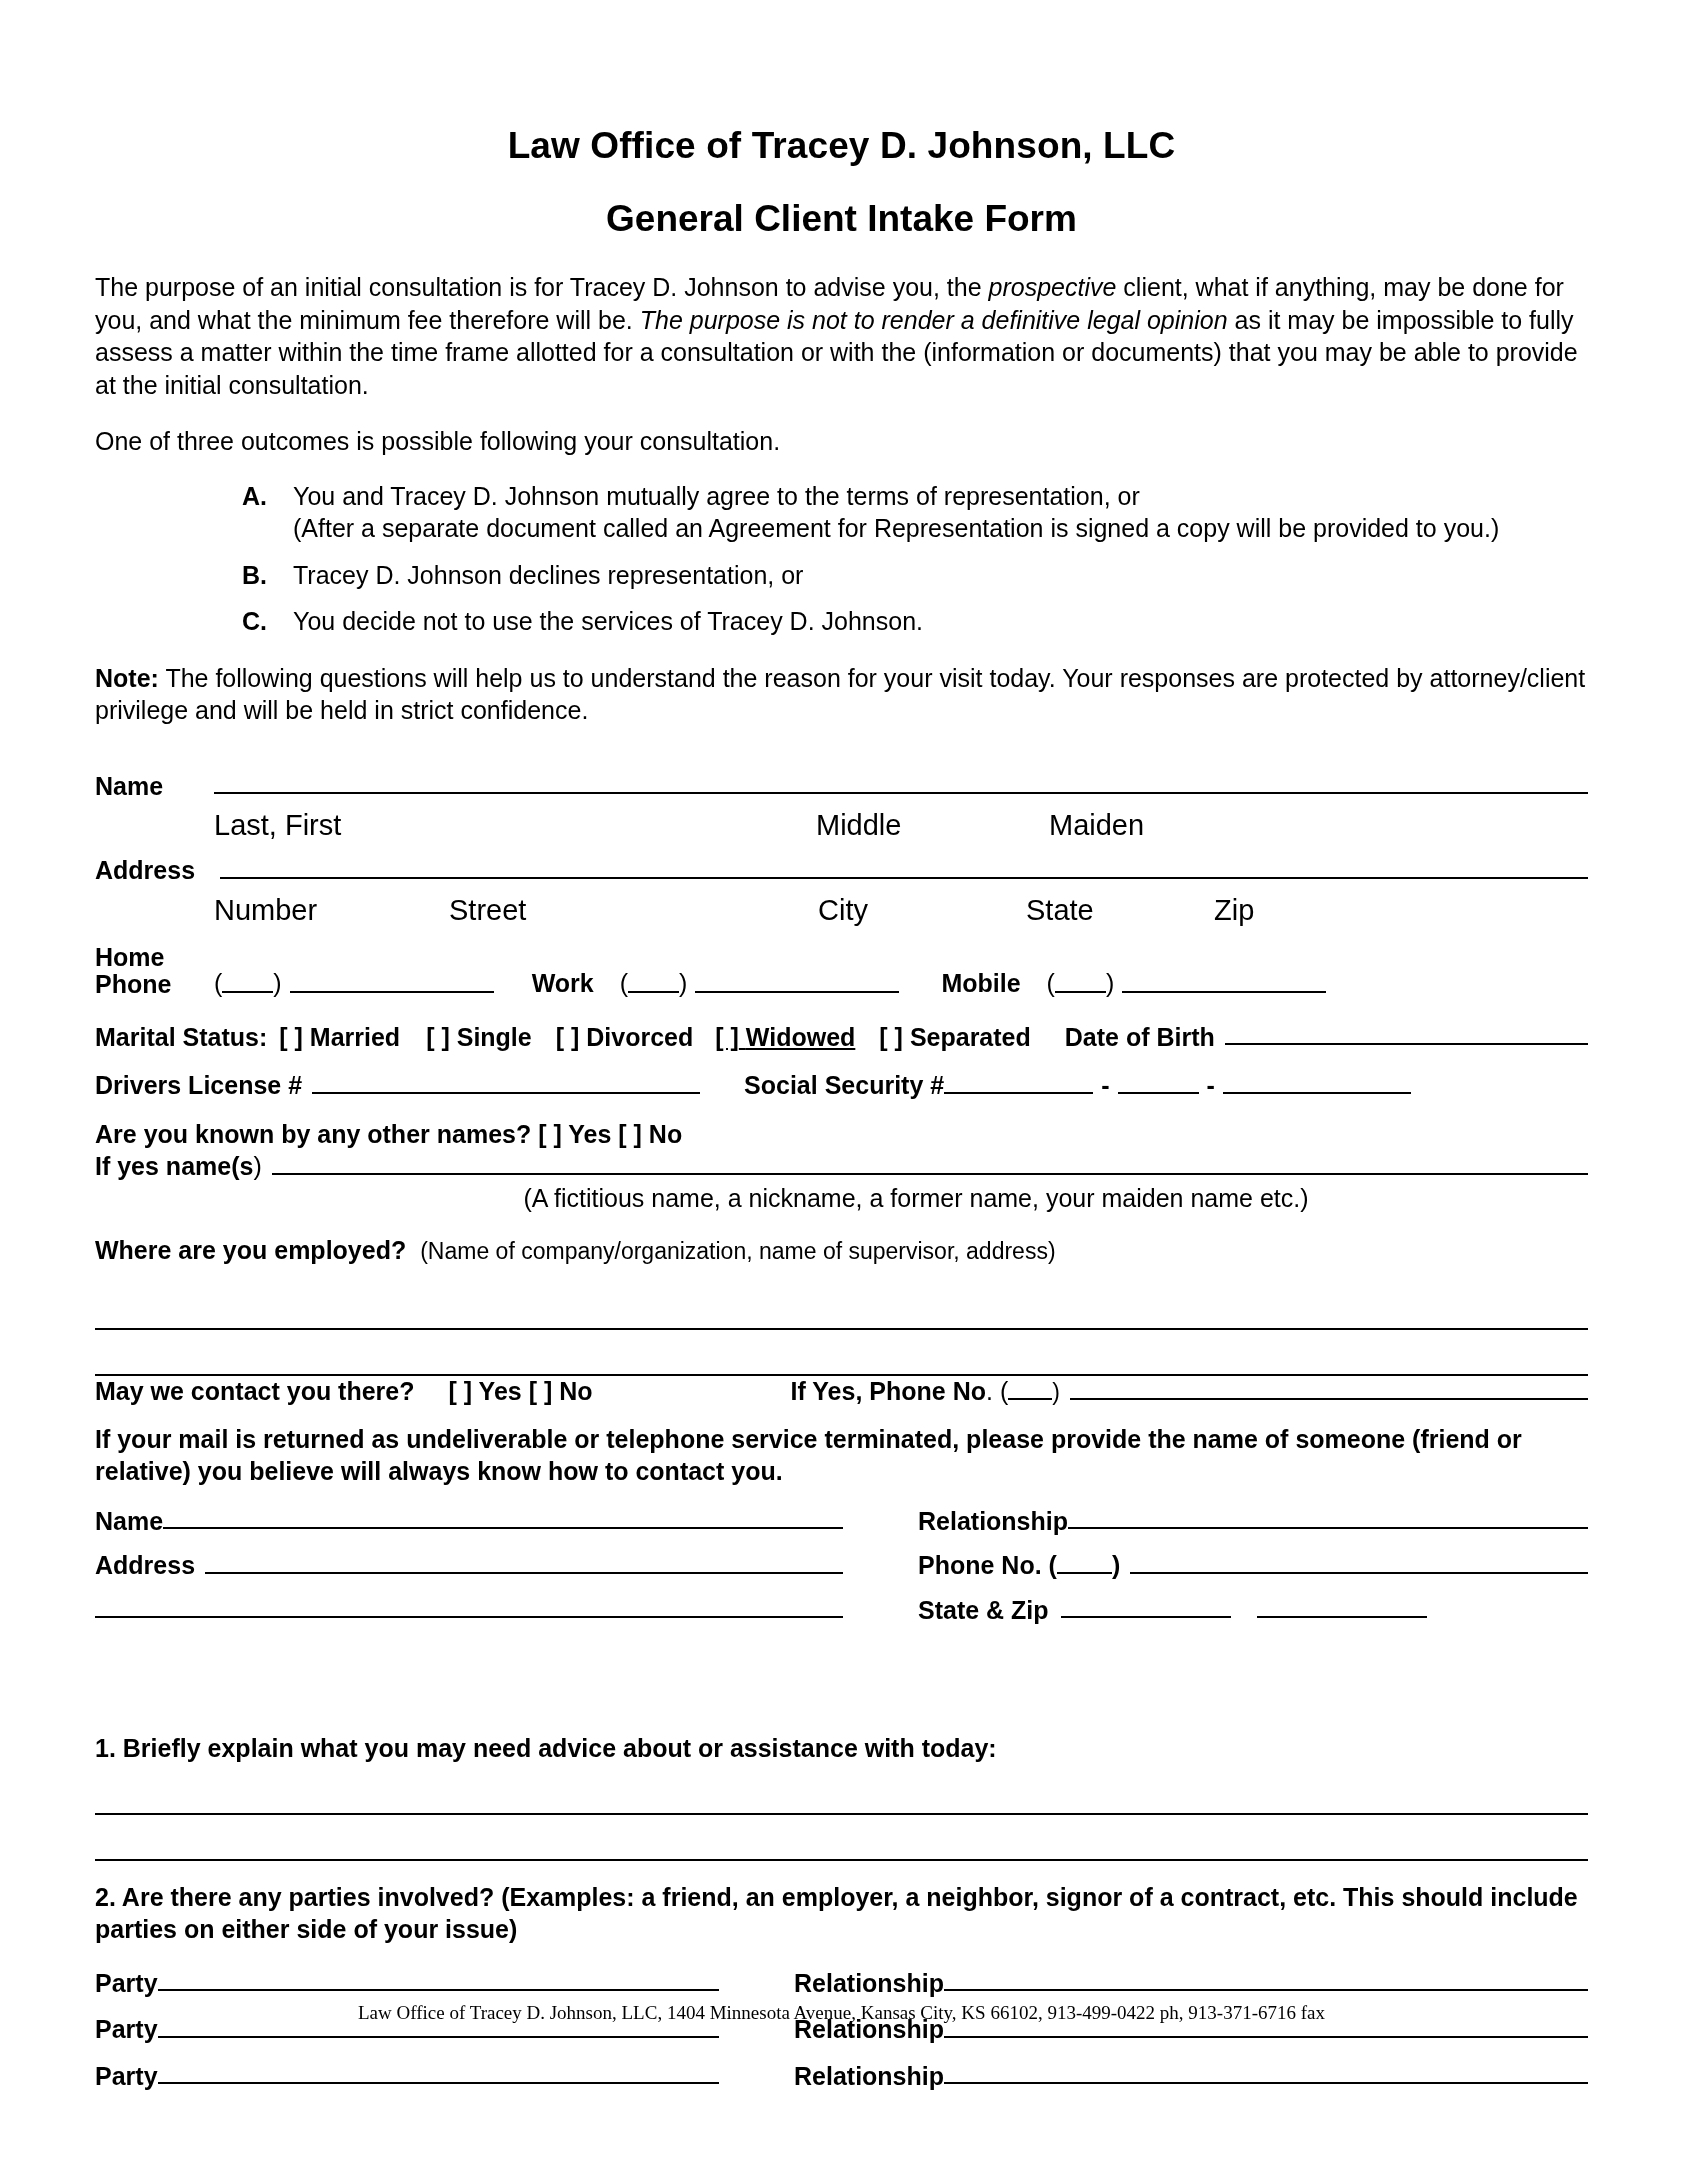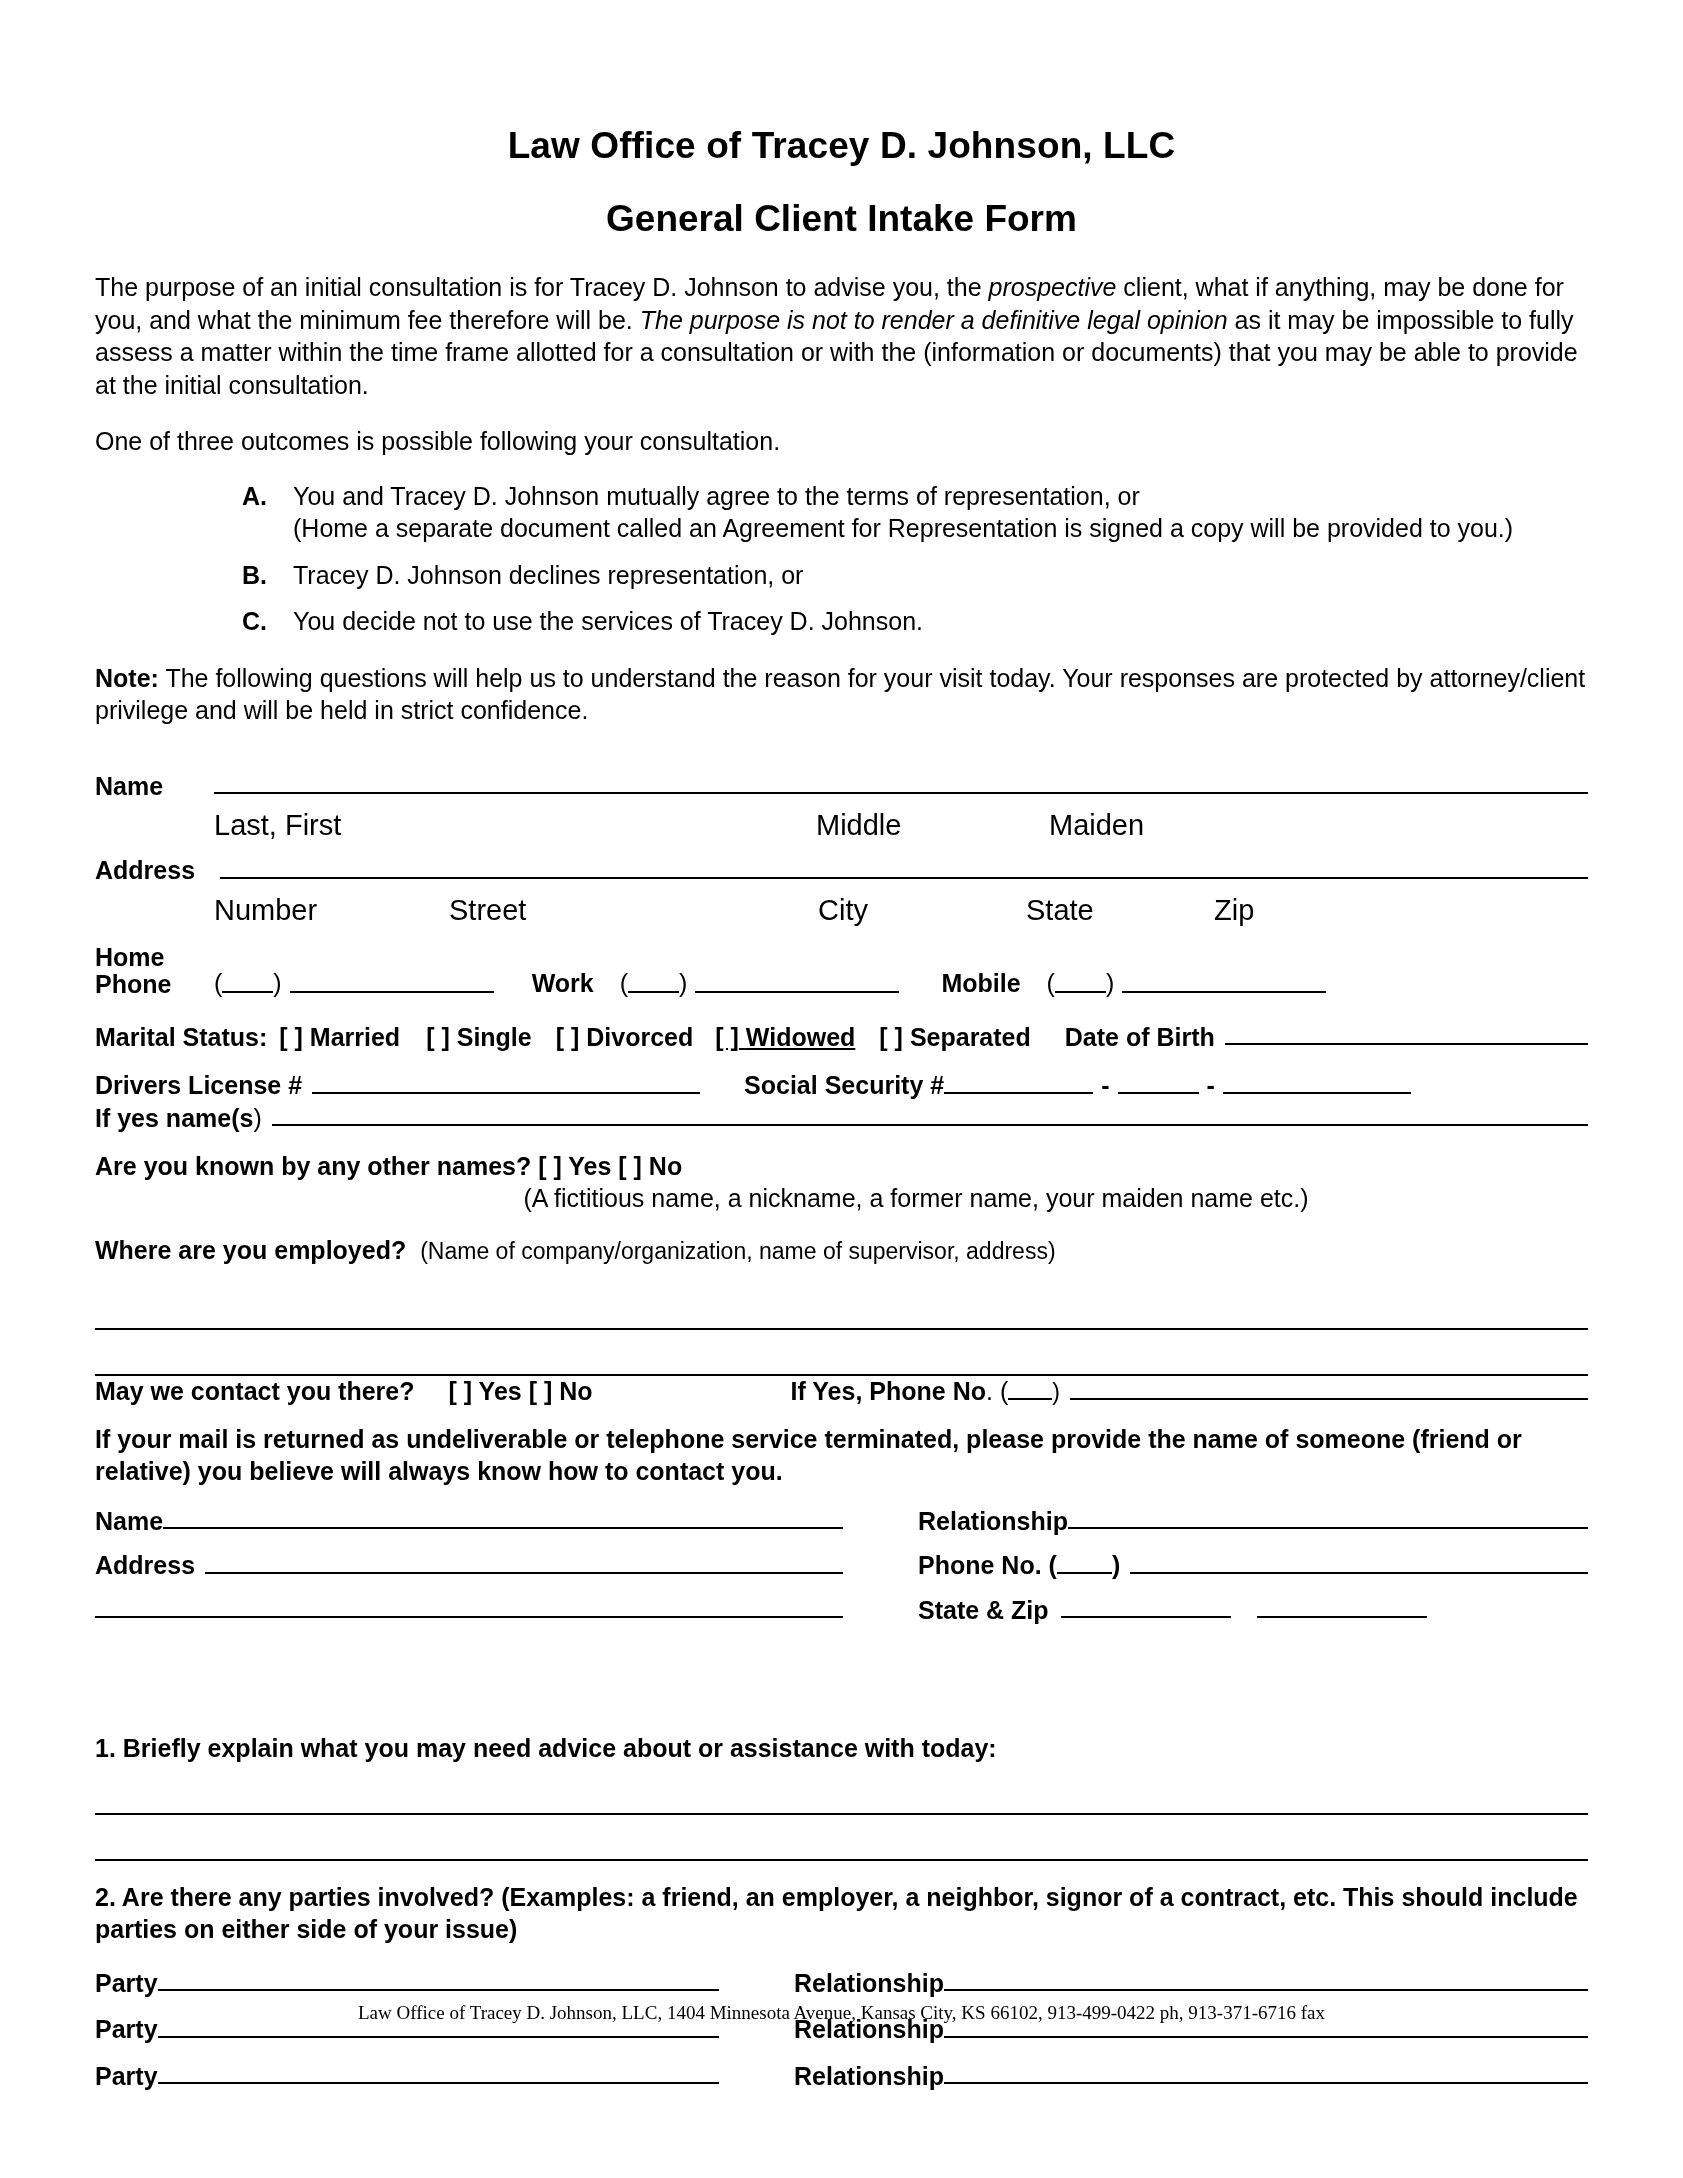--- a/index.html
+++ b/index.html
@@ -173,21 +173,21 @@
 
     <div class="para"><span>The purpose of an initial consultation is for Tracey D. Johnson to advise you, the </span><i>prospective</i><span> client, what if anything, may be done for you, and what the minimum fee therefore will be. </span><i>The purpose is not to render a definitive legal opinion</i><span> as it may be impossible to fully assess a matter within the time frame allotted for a consultation or with the (information or documents) that you may be able to provide at the initial consultation.</span></div>
 
     <div class="para tight">One of three outcomes is possible following your consultation.</div>
 
     <div class="abc">
       <div class="abc-row">
         <div class="abc-marker">A.</div>
         <div class="abc-text">
           <div>You and Tracey D. Johnson mutually agree to the terms of representation, or</div>
-          <div>(Home a separate document called an Agreement for Representation is signed a copy will be provided to you.)</div>
+          <div>(After a separate document called an Agreement for Representation is signed a copy will be provided to you.)</div>
         </div>
       </div>
       <div class="abc-row gap">
         <div class="abc-marker">B.</div>
         <div class="abc-text">Tracey D. Johnson declines representation, or</div>
       </div>
       <div class="abc-row gap">
         <div class="abc-marker">C.</div>
         <div class="abc-text">You decide not to use the services of Tracey D. Johnson.</div>
       </div>
@@ -259,26 +259,26 @@
       <div class="lbl-b">Drivers License #</div>
       <div class="rule fixed" style="width:388px;margin-left:10px;"></div>
       <div class="lbl-b" style="margin-left:44px;">Social Security #</div>
       <div class="rule fixed" style="width:149px;"></div>
       <div class="lbl-b" style="margin-left:8px;margin-right:8px;">-</div>
       <div class="rule fixed" style="width:81px;"></div>
       <div class="lbl-b" style="margin-left:8px;margin-right:8px;">-</div>
       <div class="rule fixed" style="width:188px;"></div>
     </div>
 
+    <div class="row" style="margin-top:18px;">
+      <div class="lbl-b">Are you known by any other names? [ ] Yes [ ] No</div>
+    </div>
     <div class="row" style="margin-top:2px;">
       <div class="lbl-b"><span>If yes name(s</span><span class="n">)</span></div>
       <div class="rule" style="margin-left:10px;"></div>
-    </div>
-    <div class="row" style="margin-top:18px;">
-      <div class="lbl-b">Are you known by any other names? [ ] Yes [ ] No</div>
     </div>
     <div class="center-note">(A fictitious name, a nickname, a former name, your maiden name etc.)</div>
 
     <div class="row" style="margin-top:22px;">
       <div class="lbl-b">Where are you employed?</div>
       <div class="lbl-n" style="margin-left:14px;">(Name of company/organization, name of supervisor, address)</div>
     </div>
     <div class="full-rule" style="margin-top:63px;"></div>
     <div class="full-rule" style="margin-top:44px;"></div>
 

